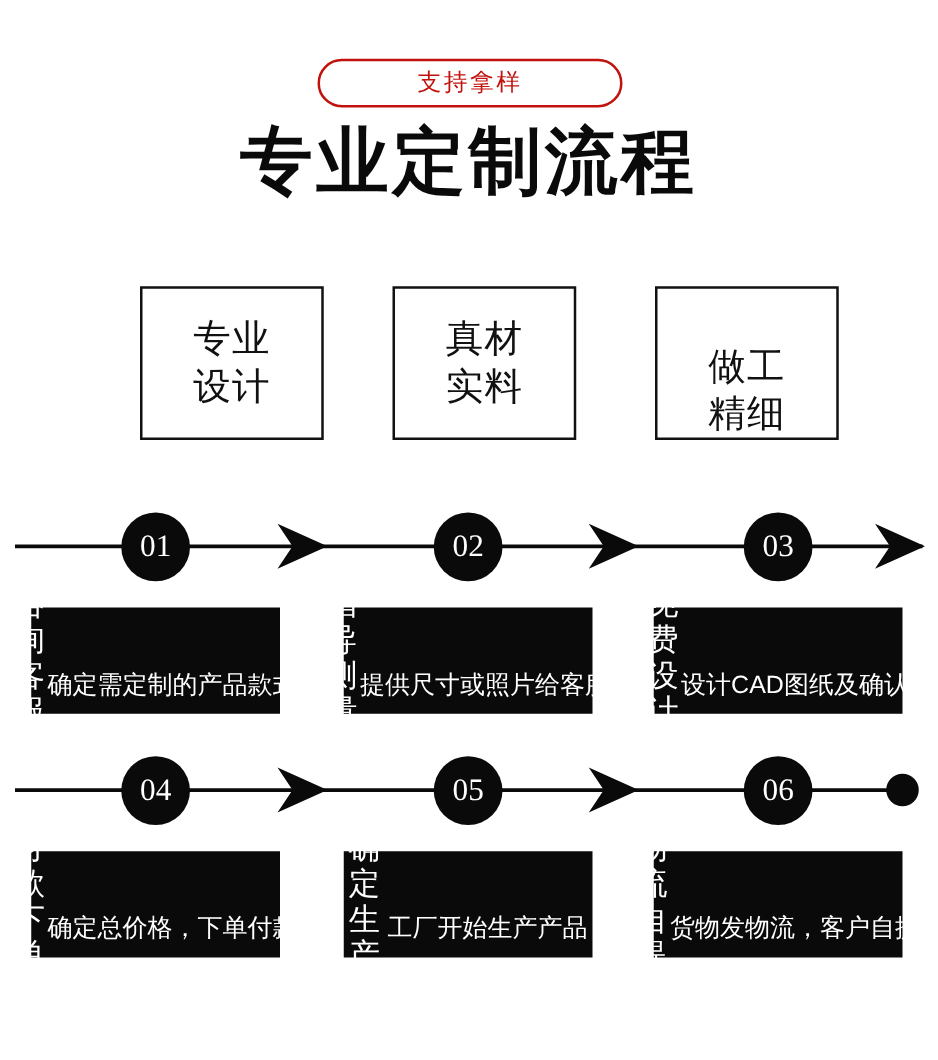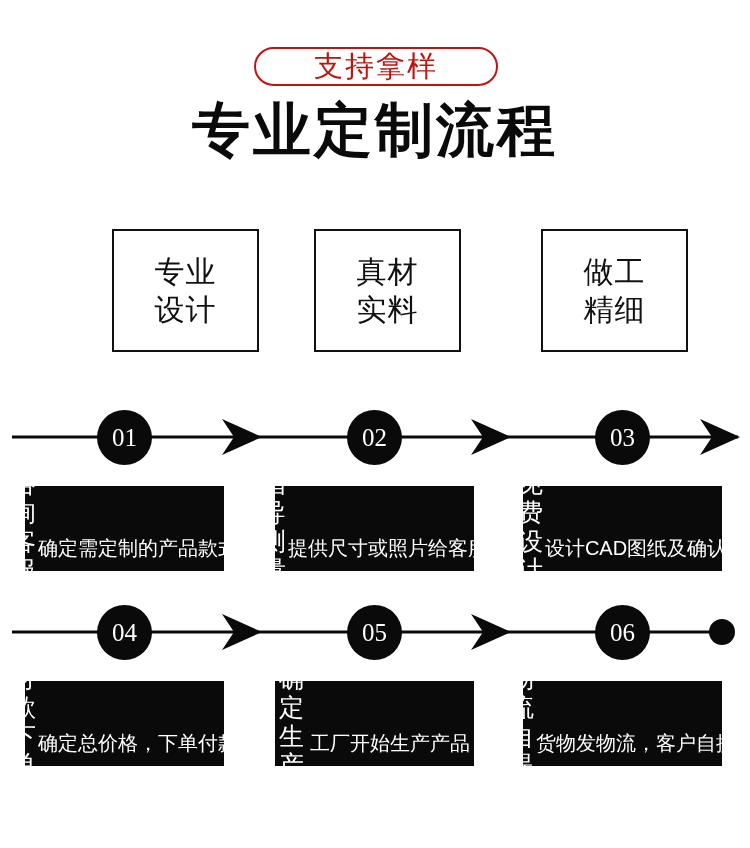--- a/index.html
+++ b/index.html
@@ -26,21 +26,21 @@
   .badge {
     position: absolute;
     left: 254px;
     top: 47px;
     width: 244px;
     height: 39px;
     box-sizing: border-box;
     border: 2px solid #c1120d;
     border-radius: 20px;
     color: #c1120d;
-    font-size: 29px;
+    font-size: 19px;
     font-weight: 500;
     letter-spacing: 2px;
     display: flex;
     align-items: center;
     justify-content: center;
     line-height: 1;
   }
 
   
   .main-title {
@@ -69,21 +69,21 @@
     align-items: center;
     justify-content: center;
     color: #111111;
     font-size: 30px;
     line-height: 1.25;
     letter-spacing: 1px;
   }
   .feature-box span { display: block; }
   #feature-box-1 { left: 112px; }
   #feature-box-2 { left: 314px; }
-  #feature-box-3 { left: 541px; }
+  #feature-box-3 { left: 524px; justify-content: flex-end; }
 
   
   .rail {
     position: absolute;
     left: 0;
     width: 750px;
     height: 60px;
   }
   #rail-1 { top: 407px; }
   #rail-2 { top: 602px; }

